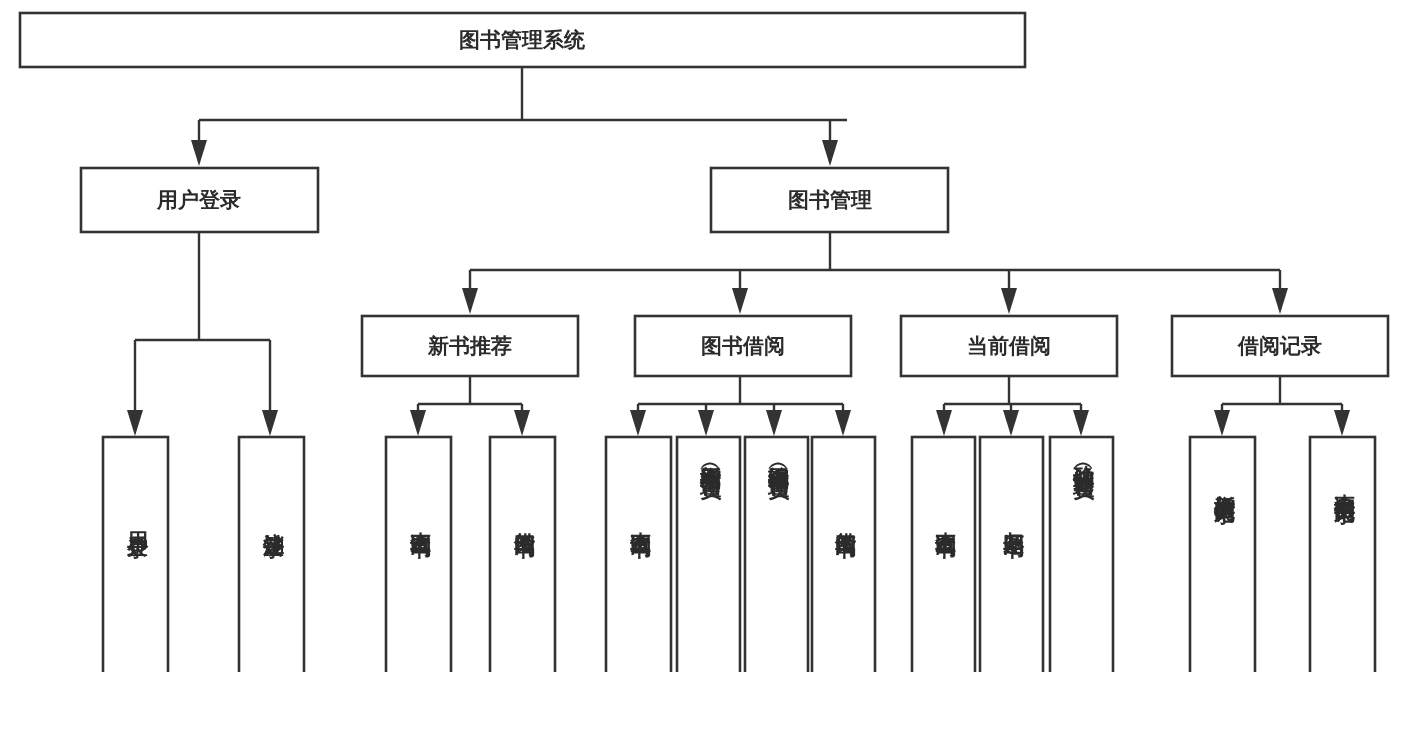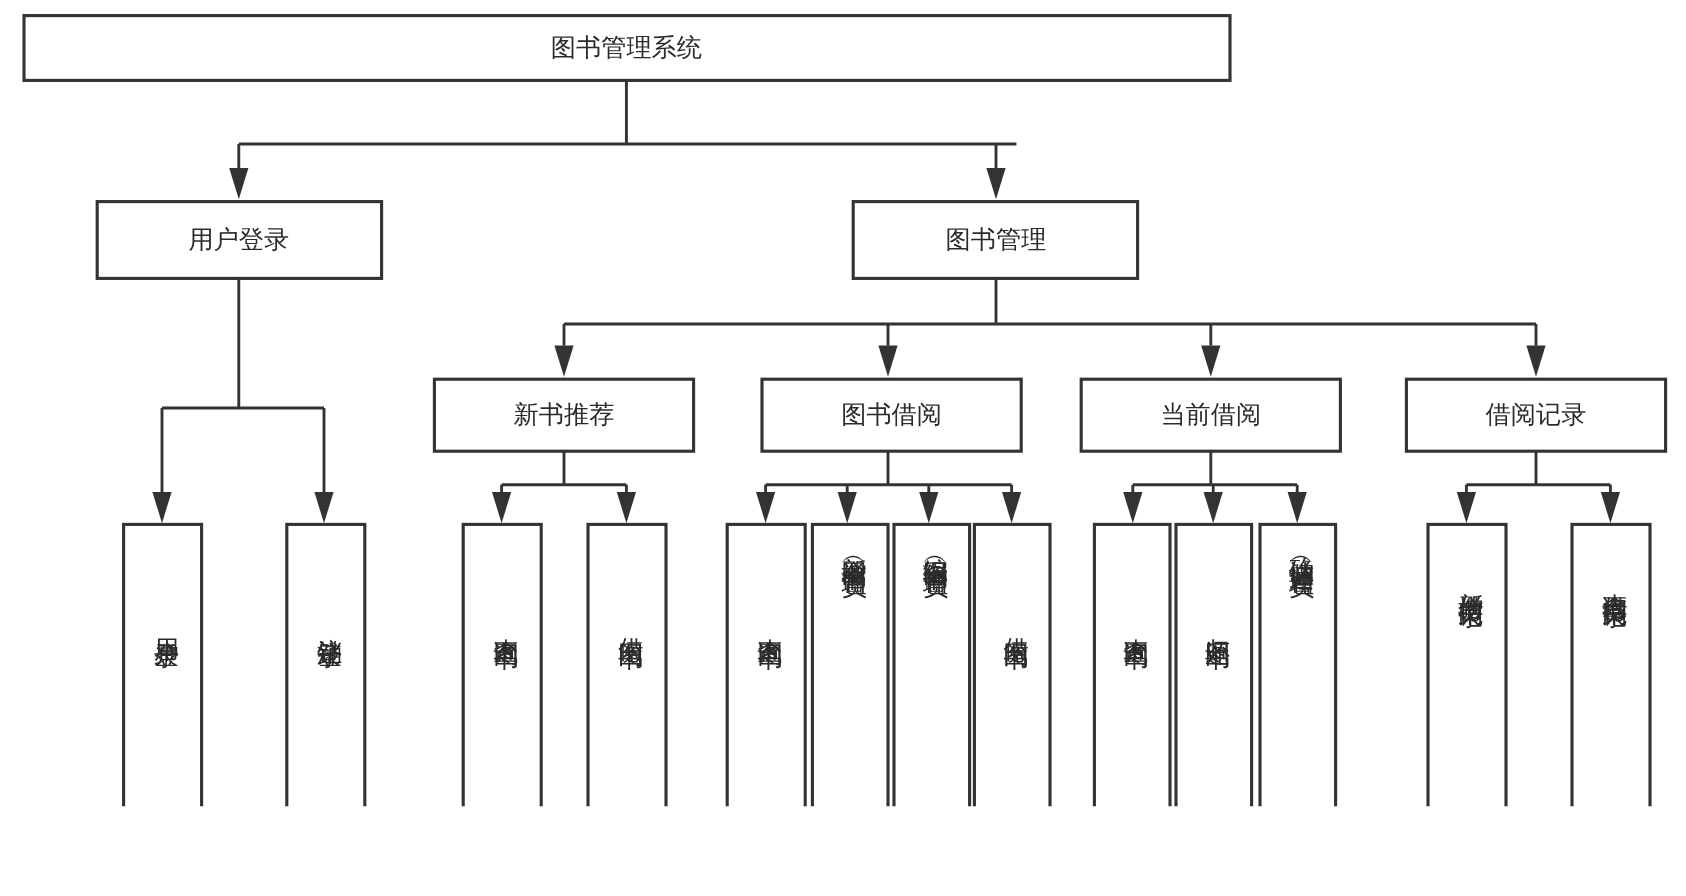--- a/index.html
+++ b/index.html
@@ -9,20 +9,21 @@
   }
   body {
     font-family: "Liberation Sans", "DejaVu Sans", sans-serif;
   }
   #stage {
     position: relative;
     width: 1405px;
     height: 672px;
     background: #ffffff;
     overflow: hidden;
+    font-weight: bold;
   }
   svg#diagram {
     position: absolute;
     left: 0;
     top: 0;
     width: 1405px;
     height: 747px;
     display: block;
   }
   .node-rect {

